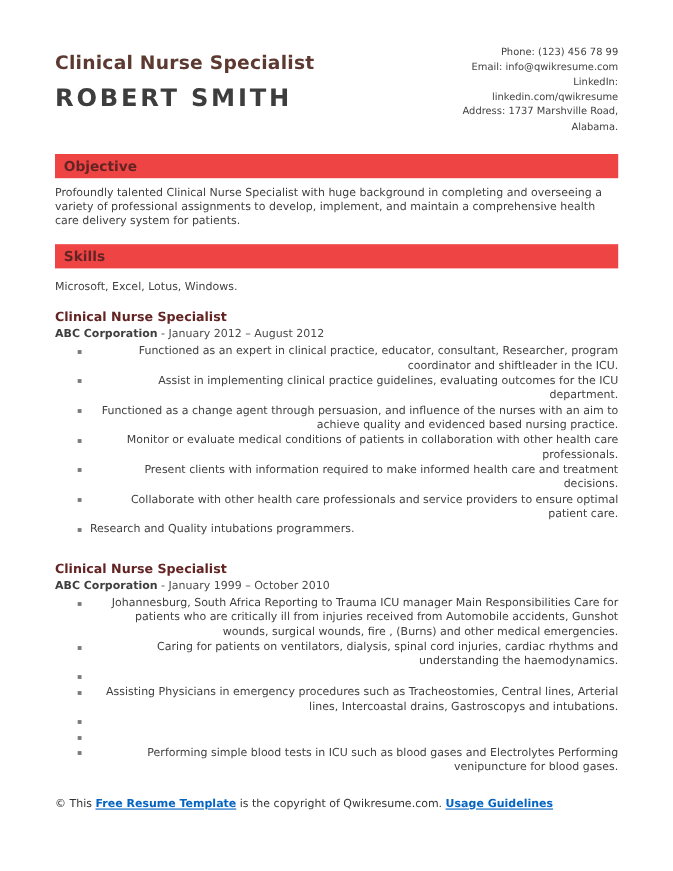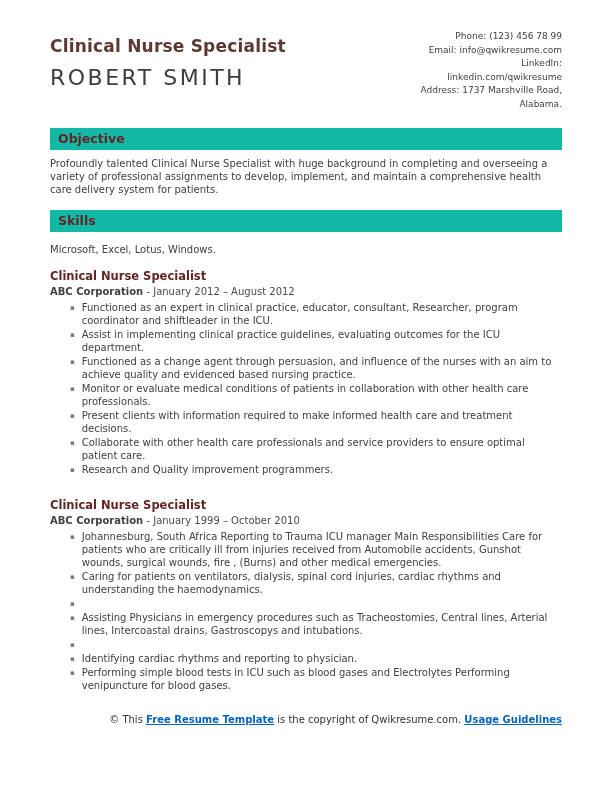--- a/index.html
+++ b/index.html
@@ -1,59 +1,59 @@
 <!DOCTYPE html>
 <html><head>
 <meta charset="utf-8">
 <style>
   * { margin:0; padding:0; box-sizing:border-box; }
   html,body { background:#ffffff; }
   .page {
-    width:612px; height:736px; margin:4px auto; position:relative;
+    width:612px; height:736px; margin:16px auto; position:relative;
     background:#ffffff; overflow:hidden;
     font-family:"DejaVu Sans","Liberation Sans",sans-serif;
     color:#404040; padding:26px 50px 0 50px;
   }
   .top { display:flex; justify-content:space-between; align-items:flex-start; }
   .job-title-top {
     color:#5d3a31; font-size:17px; font-weight:bold; margin-top:6px;
     letter-spacing:0.2px;
   }
   .name {
-    font-size:22px; font-weight:normal; color:#3d3d3d;
+    font-size:22px; font-weight:bold; color:#3d3d3d;
     letter-spacing:2.5px; margin-top:9px;
   }
   .contact { text-align:right; font-size:9px; line-height:13.5px; color:#3f3f3f; width:230px; }
   .link { color:#0563c1; text-decoration:underline; cursor:pointer; }
   .section-bar {
-    background:#14b8a6; color:#632423; font-weight:bold;
+    background:#ef4444; color:#632423; font-weight:bold;
     font-size:12.5px; padding:3px 24px 4px 8px;
   }
   .bar-objective { margin-top:17px; }
   .bar-skills { margin-top:14px; }
   .bar-work { margin-top:9px; }
   .body-text { font-size:10px; line-height:13px; color:#404040; }
   .objective-text { margin-top:7px; }
   .skills-text { margin-top:11px; }
   .job { margin-top:13px; }
   .job + .job { margin-top:22px; }
   .job-heading { color:#632423; font-size:11.5px; font-weight:bold; }
   .company-line { margin-top:3px; font-size:10px; color:#4a4a4a; }
   .company { font-weight:bold; color:#3f3f3f; }
   .dates { font-weight:normal; }
   .bullets { list-style:none; margin-top:4px; padding-left:20px; }
   .bullets li { display:flex; gap:7px; margin-bottom:1px; }
   .bullet-marker {
     flex:0 0 auto; color:#7a7a7a; font-size:7px; line-height:13px;
     transform:translateY(0.5px);
   }
-  .bullet-text { font-size:10px; line-height:13px; color:#404040; }
+  .bullet-text { font-size:10px; line-height:13px; color:#404040;text-align:right; }
   .footer {
     position:absolute; left:50px; right:50px; bottom:13px;
-    text-align:right; font-size:10px; line-height:14px; color:#333333;
+    text-align:left; font-size:10px; line-height:14px; color:#333333;
   }
   .footer .link { font-weight:bold; }
 </style>
 </head>
 <body>
 
 <div class="page">
 
   <div class="top">
     <div>
@@ -100,21 +100,21 @@
       <li>
           <span class="bullet-marker">▪</span>
           <span class="bullet-text">Present clients with information required to make informed health care and treatment decisions.</span>
         </li>
       <li>
           <span class="bullet-marker">▪</span>
           <span class="bullet-text">Collaborate with other health care professionals and service providers to ensure optimal patient care.</span>
         </li>
       <li>
           <span class="bullet-marker">▪</span>
-          <span class="bullet-text">Research and Quality improvement programmers.</span>
+          <span class="bullet-text">Research and Quality intubations programmers.</span>
         </li>
     </ul>
   </div>
 
   <div class="job">
     <div class="job-heading">Clinical Nurse Specialist</div>
     <div class="company-line"><span class="company">ABC Corporation</span> <span class="dates">- January 1999 – October 2010</span></div>
     <ul class="bullets">
       <li>
           <span class="bullet-marker">▪</span>
@@ -129,21 +129,20 @@
         </li>
       <li>
           <span class="bullet-marker">▪</span>
           <span class="bullet-text">Assisting Physicians in emergency procedures such as Tracheostomies, Central lines, Arterial lines, Intercoastal drains, Gastroscopys and intubations.</span>
         </li>
       <li>
           <span class="bullet-marker">▪</span>
         </li>
       <li>
           <span class="bullet-marker">▪</span>
-          <span class="bullet-text">Identifying cardiac rhythms and reporting to physician.</span>
         </li>
       <li>
           <span class="bullet-marker">▪</span>
           <span class="bullet-text">Performing simple blood tests in ICU such as blood gases and Electrolytes Performing venipuncture for blood gases.</span>
         </li>
     </ul>
   </div>
 
   <div class="footer"><span>© This </span><a class="link">Free Resume Template</a><span> is the copyright of Qwikresume.com. </span><a class="link">Usage Guidelines</a></div>
 

